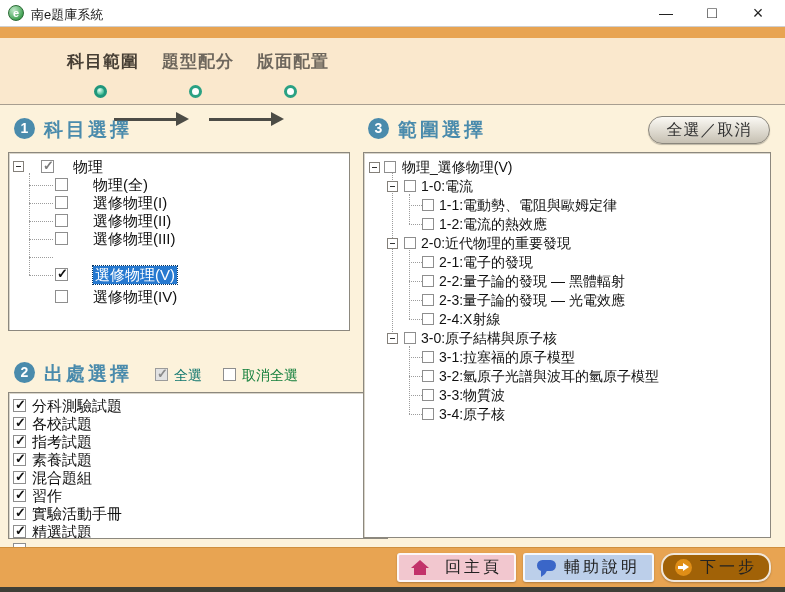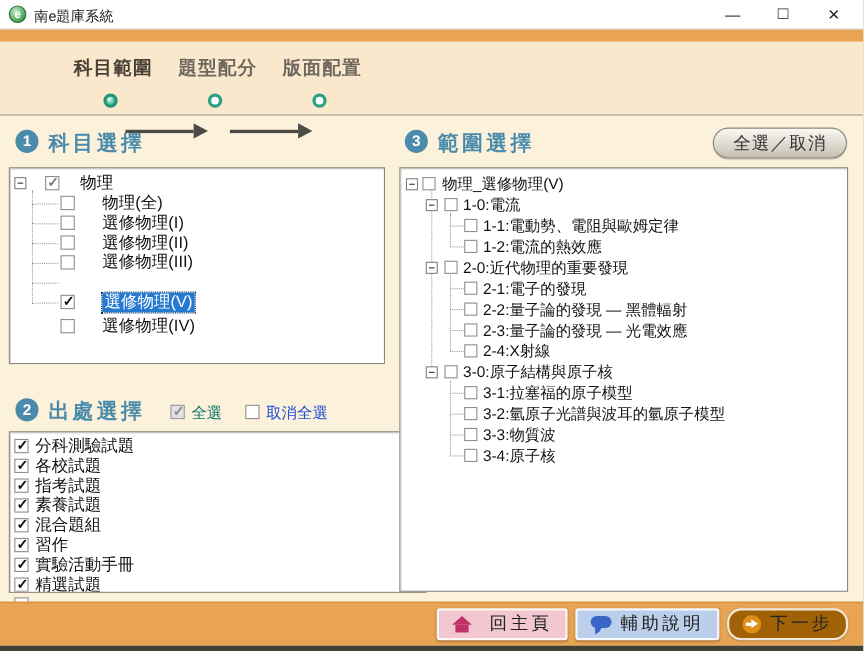--- a/index.html
+++ b/index.html
@@ -54,21 +54,21 @@
   #tree1 { left:8px; top:152px; width:342px; height:179px; }
   .t1root { position:absolute; left:0; top:5px; height:18px; width:100%; }
   .t1root .exp { left:4px; top:3px; } .t1root .cb { left:32px; top:2px; }
   .t1root .lbl { left:64px; top:0; font-size:15px; line-height:18px; }
   .t1row { position:absolute; left:0; height:18px; width:100%; }
   .t1row .cb { left:46px; top:2px; }
   .t1row .lbl { left:84px; top:0; font-size:15px; line-height:18px; }
 
   
   .inlinecb { position:absolute; }
-  .inlinelbl { position:absolute; font-size:14px; color:#1d4ed8; }
+  .inlinelbl { position:absolute; font-size:14px; color:#15803d; }
   .graylbl { color:#0f766e; }
 
   
   #srcbox { left:8px; top:392px; width:380px; height:147px; }
   #srclist { position:absolute; left:0; top:0; right:17px; bottom:0; overflow:hidden; }
   .srow { position:absolute; left:3px; height:18px; right:0; }
   .srow .cb { left:1px; top:2px; }
   .srow .lbl { left:20px; top:0; font-size:15px; line-height:18px; }
   .sb { position:absolute; top:1px; right:1px; bottom:1px; width:16px; background:#F2EDE3; border-left:1px solid #cfc9bc; }
   .sbbtn { position:absolute; left:0; width:15px; height:15px; background:#EFE9DD; border:1px solid #d8d2c6; }

